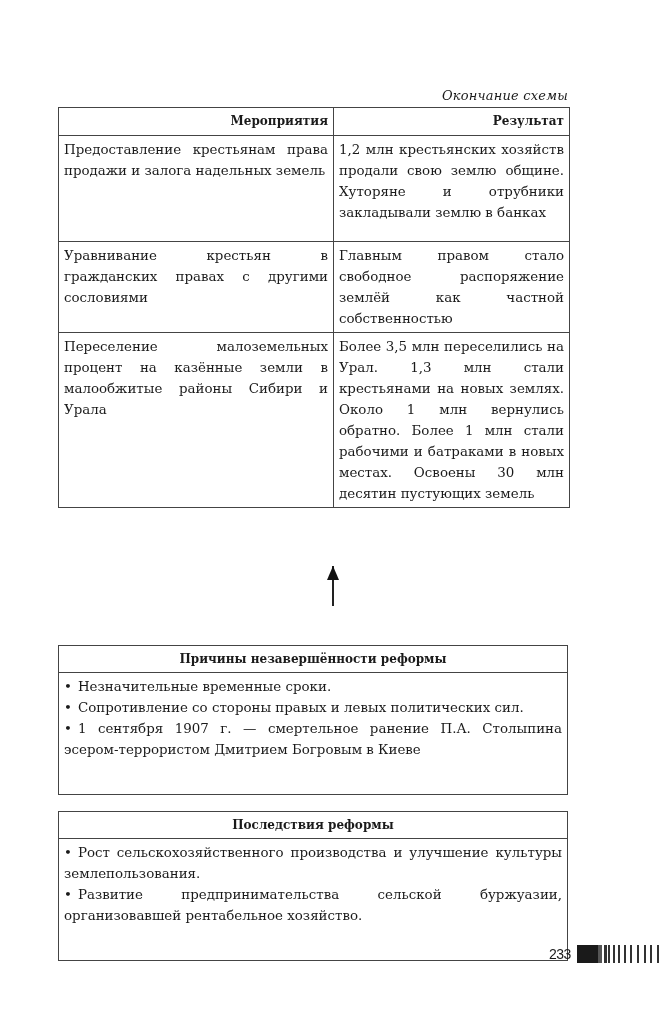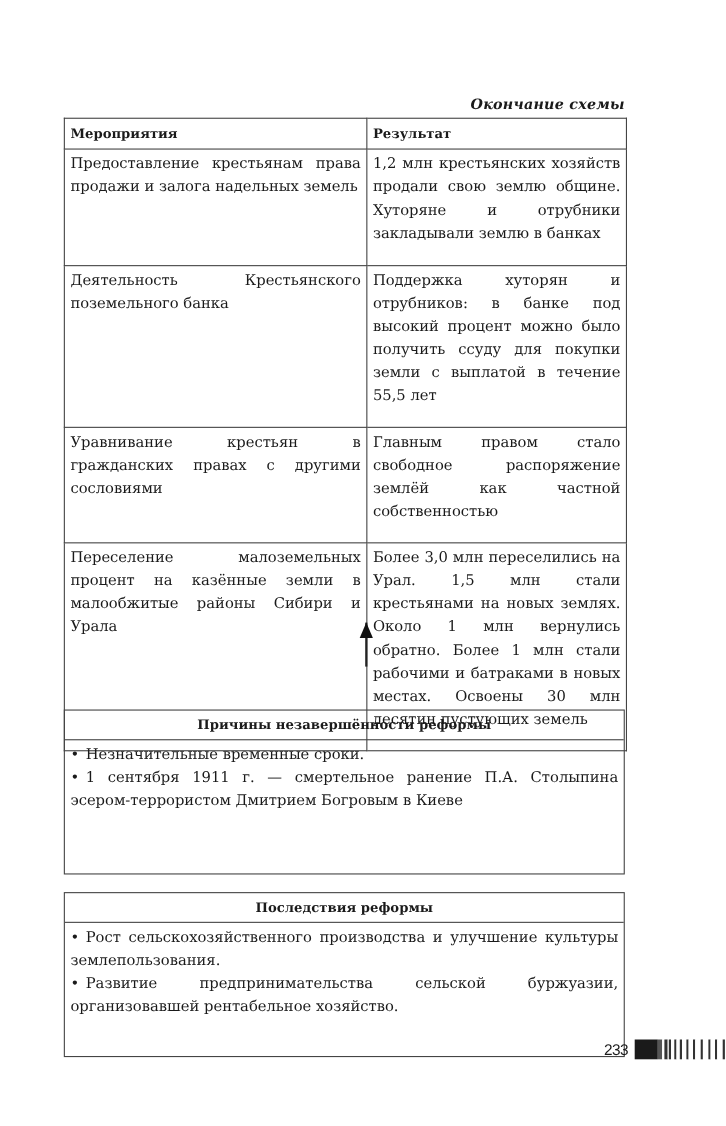--- a/index.html
+++ b/index.html
@@ -10,41 +10,40 @@
     overflow: hidden;
     font-family: "DejaVu Serif", "Liberation Serif", serif;
     color: #1a1a1a;
   }
   .caption {
     position: absolute;
     right: 92px; top: 88px;
     font-style: italic;
     font-size: 13px;
     letter-spacing: 0.2px;
-    font-weight: bold;
   }
   table.scheme {
     position: absolute;
     left: 58px; top: 107px;
     width: 511px;
     border-collapse: collapse;
     table-layout: fixed;
   }
   table.scheme th, table.scheme td {
     border: 1.5px solid #444;
     vertical-align: top;
     font-size: 13.4px;
     line-height: 21px;
-    padding: 3px 5px 17px 5px;
+    padding: 3px 5px 3px 5px;
     text-align: justify;
   }
   table.scheme th {
     font-weight: bold;
     font-size: 12px;
-    text-align: left;
+    text-align: right;
     padding: 4px 5px 5px 5px;
     line-height: 18px;
   }
   col.c1 { width: 275px; }
   col.c2 { width: 236px; }
   .arrow {
     position: absolute;
     left: 332px; top: 566px;
     width: 1.5px; height: 40px;
     background: #222;
@@ -117,43 +116,40 @@
     <tr>
       <th>Мероприятия</th>
       <th>Результат</th>
     </tr>
   </thead>
   <tbody>
     <tr style="height:106px">
       <td>Предоставление крестьянам права продажи и залога надельных земель</td>
       <td>1,2 млн крестьянских хозяйств продали свою землю общине. Хуторяне и отрубники закладывали землю в банках</td>
     </tr>
-    <tr style="height:101px">
-      <td>Деятельность Крестьянского поземельного банка</td>
-      <td>Поддержка хуторян и отрубников: в банке под высокий процент можно было получить ссуду для покупки земли с выплатой в течение 55,5 лет</td>
-    </tr>
     <tr style="height:70px">
       <td>Уравнивание крестьян в гражданских правах с другими сословиями</td>
       <td>Главным правом стало свободное распоряжение землёй как частной собственностью</td>
     </tr>
     <tr style="height:164px">
       <td>Переселение малоземельных процент на казённые земли в малообжитые районы Сибири и Урала</td>
-      <td>Более 3,0 млн переселились на Урал. 1,5 млн стали крестьянами на новых землях. Около 1 млн вернулись обратно. Более 1 млн стали рабочими и батраками в новых местах. Освоены 30 млн десятин пустующих земель</td>
+      <td>Более 3,5 млн переселились на Урал. 1,3 млн стали крестьянами на новых землях. Около 1 млн вернулись обратно. Более 1 млн стали рабочими и батраками в новых местах. Освоены 30 млн десятин пустующих земель</td>
     </tr>
   </tbody>
 </table>
 
 <div class="arrow"></div>
 <div class="arrow-head"></div>
 
 <div class="box" id="causes">
   <div class="box-header">Причины незавершённости реформы</div>
   <ul>
     <li>Незначительные временные сроки.</li>
-    <li>1 сентября 1911 г. — смертельное ранение П.А. Столыпина эсером-террористом Дмитрием Богровым в Киеве</li>
+    <li>Сопротивление со стороны правых и левых политических сил.</li>
+    <li>1 сентября 1907 г. — смертельное ранение П.А. Столыпина эсером-террористом Дмитрием Богровым в Киеве</li>
   </ul>
 </div>
 
 <div class="box" id="consequences">
   <div class="box-header">Последствия реформы</div>
   <ul>
     <li>Рост сельскохозяйственного производства и улучшение культуры землепользования.</li>
     <li>Развитие предпринимательства сельской буржуазии, организовавшей рентабельное хозяйство.</li>
   </ul>
 </div>

